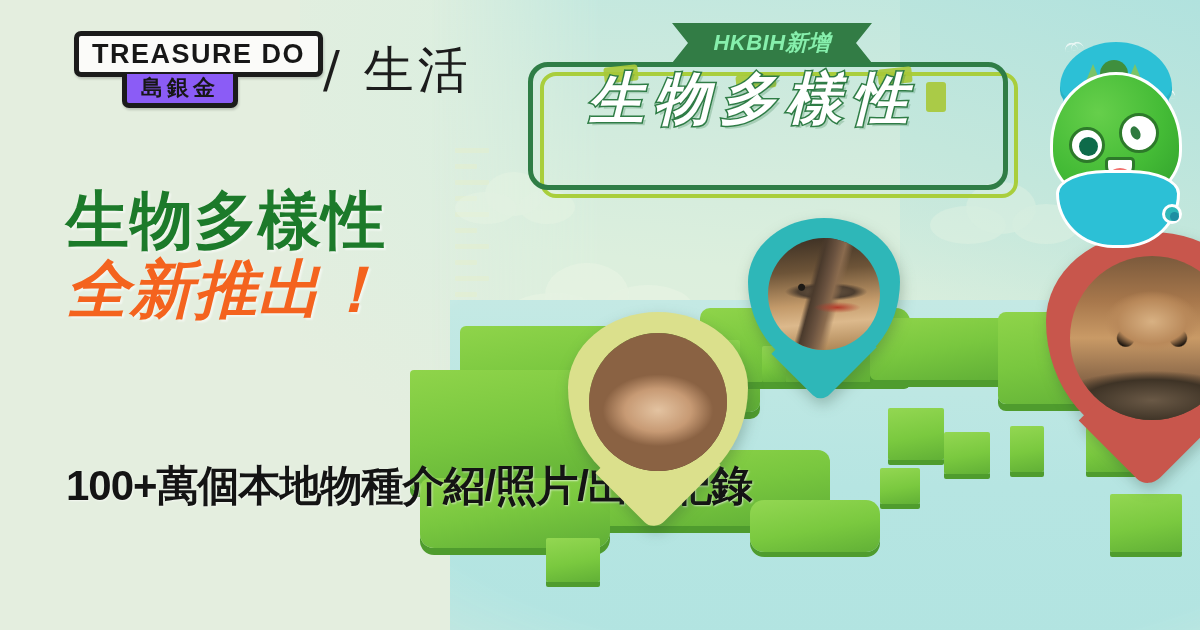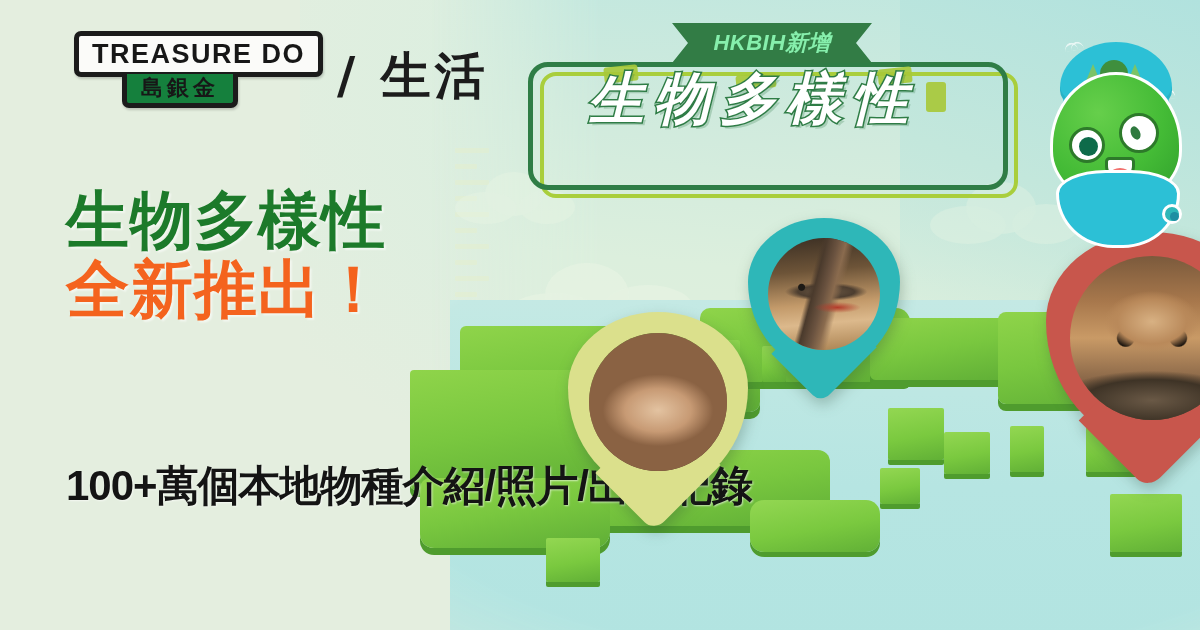--- a/index.html
+++ b/index.html
@@ -181,21 +181,21 @@
   }
   .pin-icon-sm {
     width: 30px; height: 38px;
     display: block;
   }
 
   
   .logo-block {
     position: absolute;
     left: 74px; top: 31px;
-    display: flex; align-items: flex-start; gap: 14px;
+    display: flex; align-items: flex-start; gap: 0;
   }
   .plate {
     position: relative;
     filter: drop-shadow(1px 2px 1px rgba(0,0,0,.18));
   }
   .plate-top {
     background: #fbfbf9;
     border: 5px solid #1b1b1b;
     border-radius: 7px;
     padding: 5px 13px 4px 13px;
@@ -203,64 +203,64 @@
   }
   .plate-top-text {
     font-size: 27px;
     font-weight: bold;
     letter-spacing: 1.5px;
     color: #171717;
     line-height: 1;
     white-space: nowrap;
   }
   .plate-bottom {
-    background: #15803d;
+    background: #8b5cf6;
     border: 5px solid #1b1b1b;
     border-top: none;
     border-radius: 0 0 7px 7px;
     margin: -3px 0 0 48px;
     padding: 1px 14px 3px 14px;
     width: max-content;
   }
   .plate-bottom-text {
     font-size: 22px;
     font-weight: bold;
     letter-spacing: 4px;
     color: #171717;
     line-height: 1.15;
     white-space: nowrap;
     font-family: "DejaVu Serif", "Liberation Serif", serif;
   }
   .logo-slash {
     font-size: 50px;
-    font-weight: bold;
+    font-weight: normal;
     color: #1c1c1c;
     line-height: 1;
-    margin-top: 20px;
+    margin-top: 14px;
     letter-spacing: 4px;
     white-space: nowrap;
     font-family: "DejaVu Serif", "Liberation Serif", serif;
   }
 
   
   .headline {
     position: absolute;
     left: 66px; top: 186px;
     width: 470px;
   }
   .hl-line {
     font-size: 63px;
     font-weight: bold;
     line-height: 1.09;
     color: #1c7a2a;
     letter-spacing: 1px;
     white-space: nowrap;
     text-shadow: 2px 2px 2px rgba(255,255,255,.55);
   }
-  .hl-line.accent { color: #f4631e; }
+  .hl-line.accent { color: #f4631e; font-style: italic; }
   .subline {
     position: absolute;
     left: 66px; top: 458px;
     font-size: 42px;
     font-weight: bold;
     color: #141414;
     letter-spacing: -1px;
     white-space: nowrap;
     text-shadow: 1px 1px 2px rgba(255,255,255,.6);
   }

